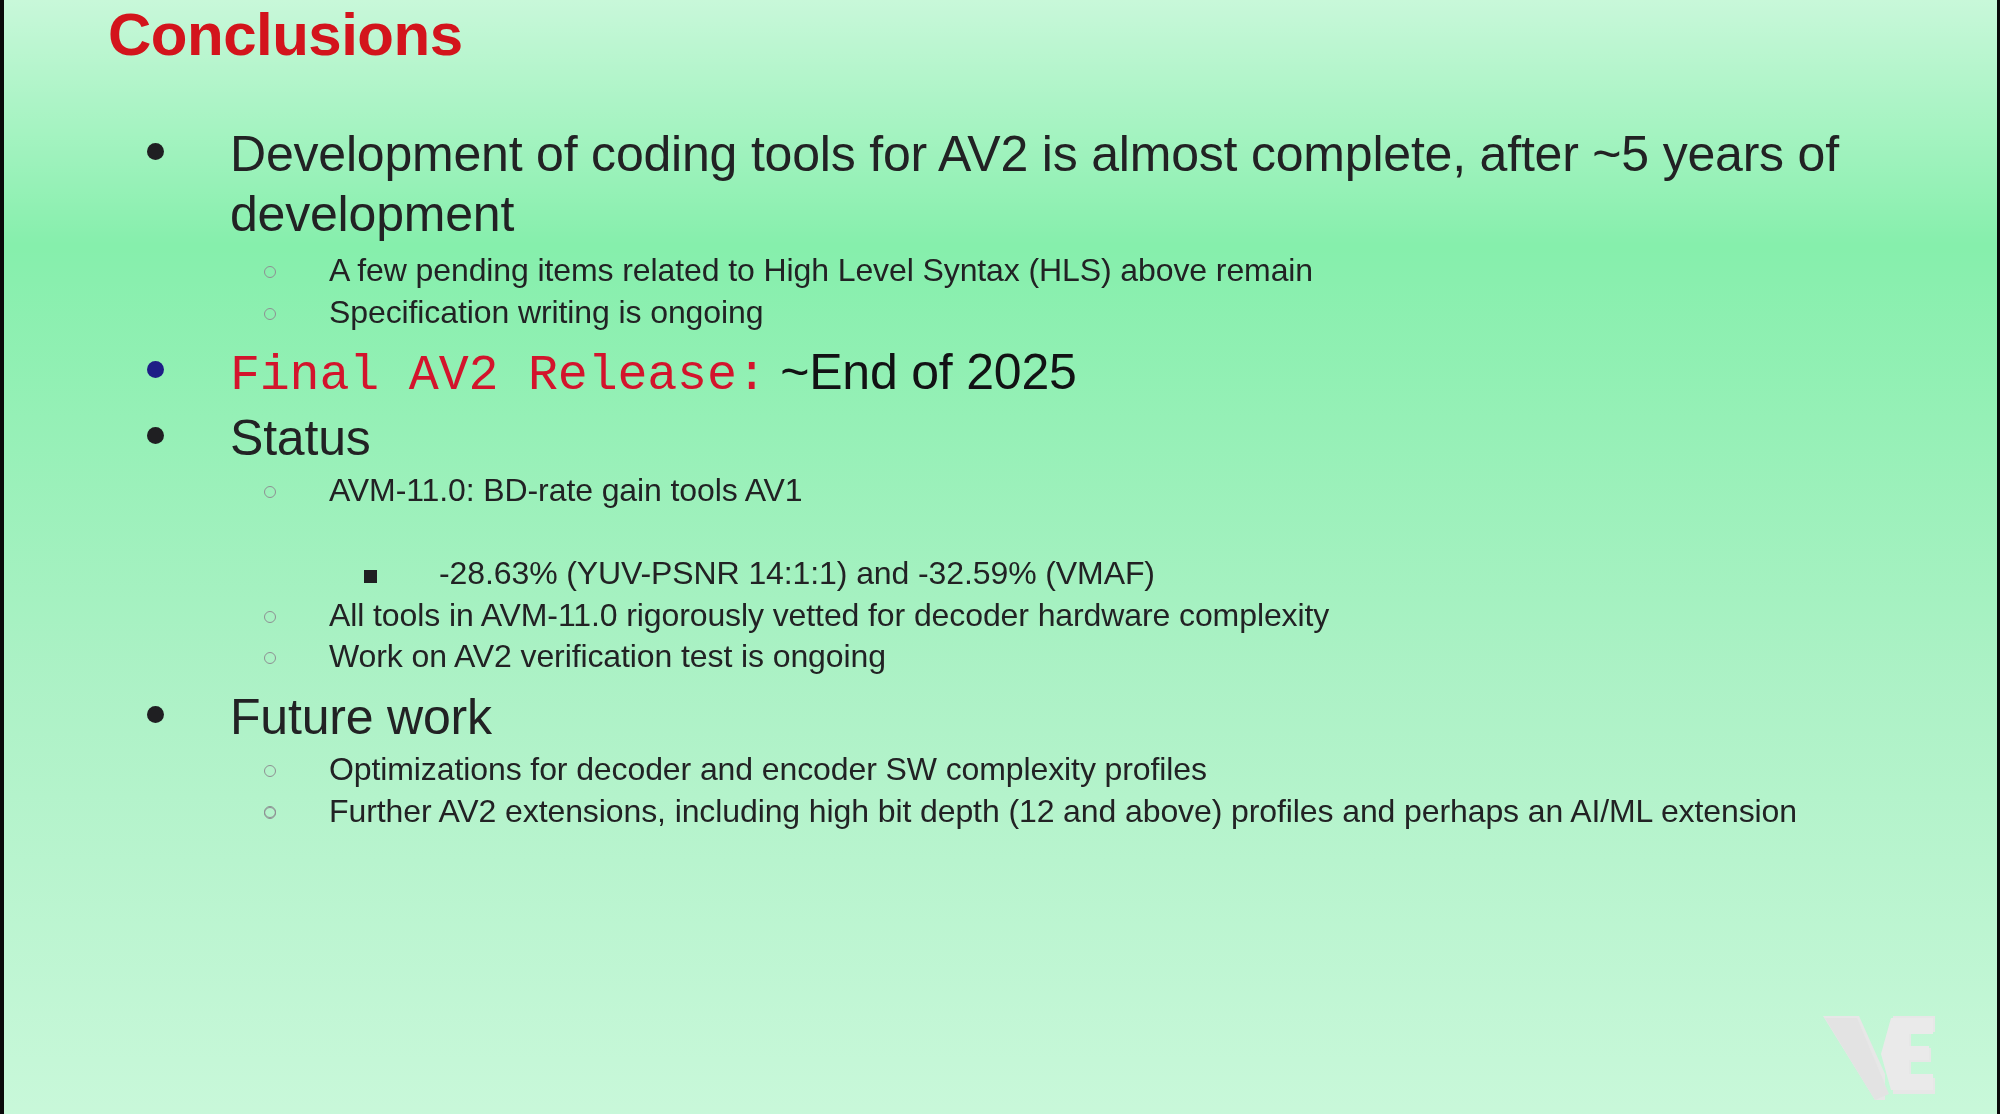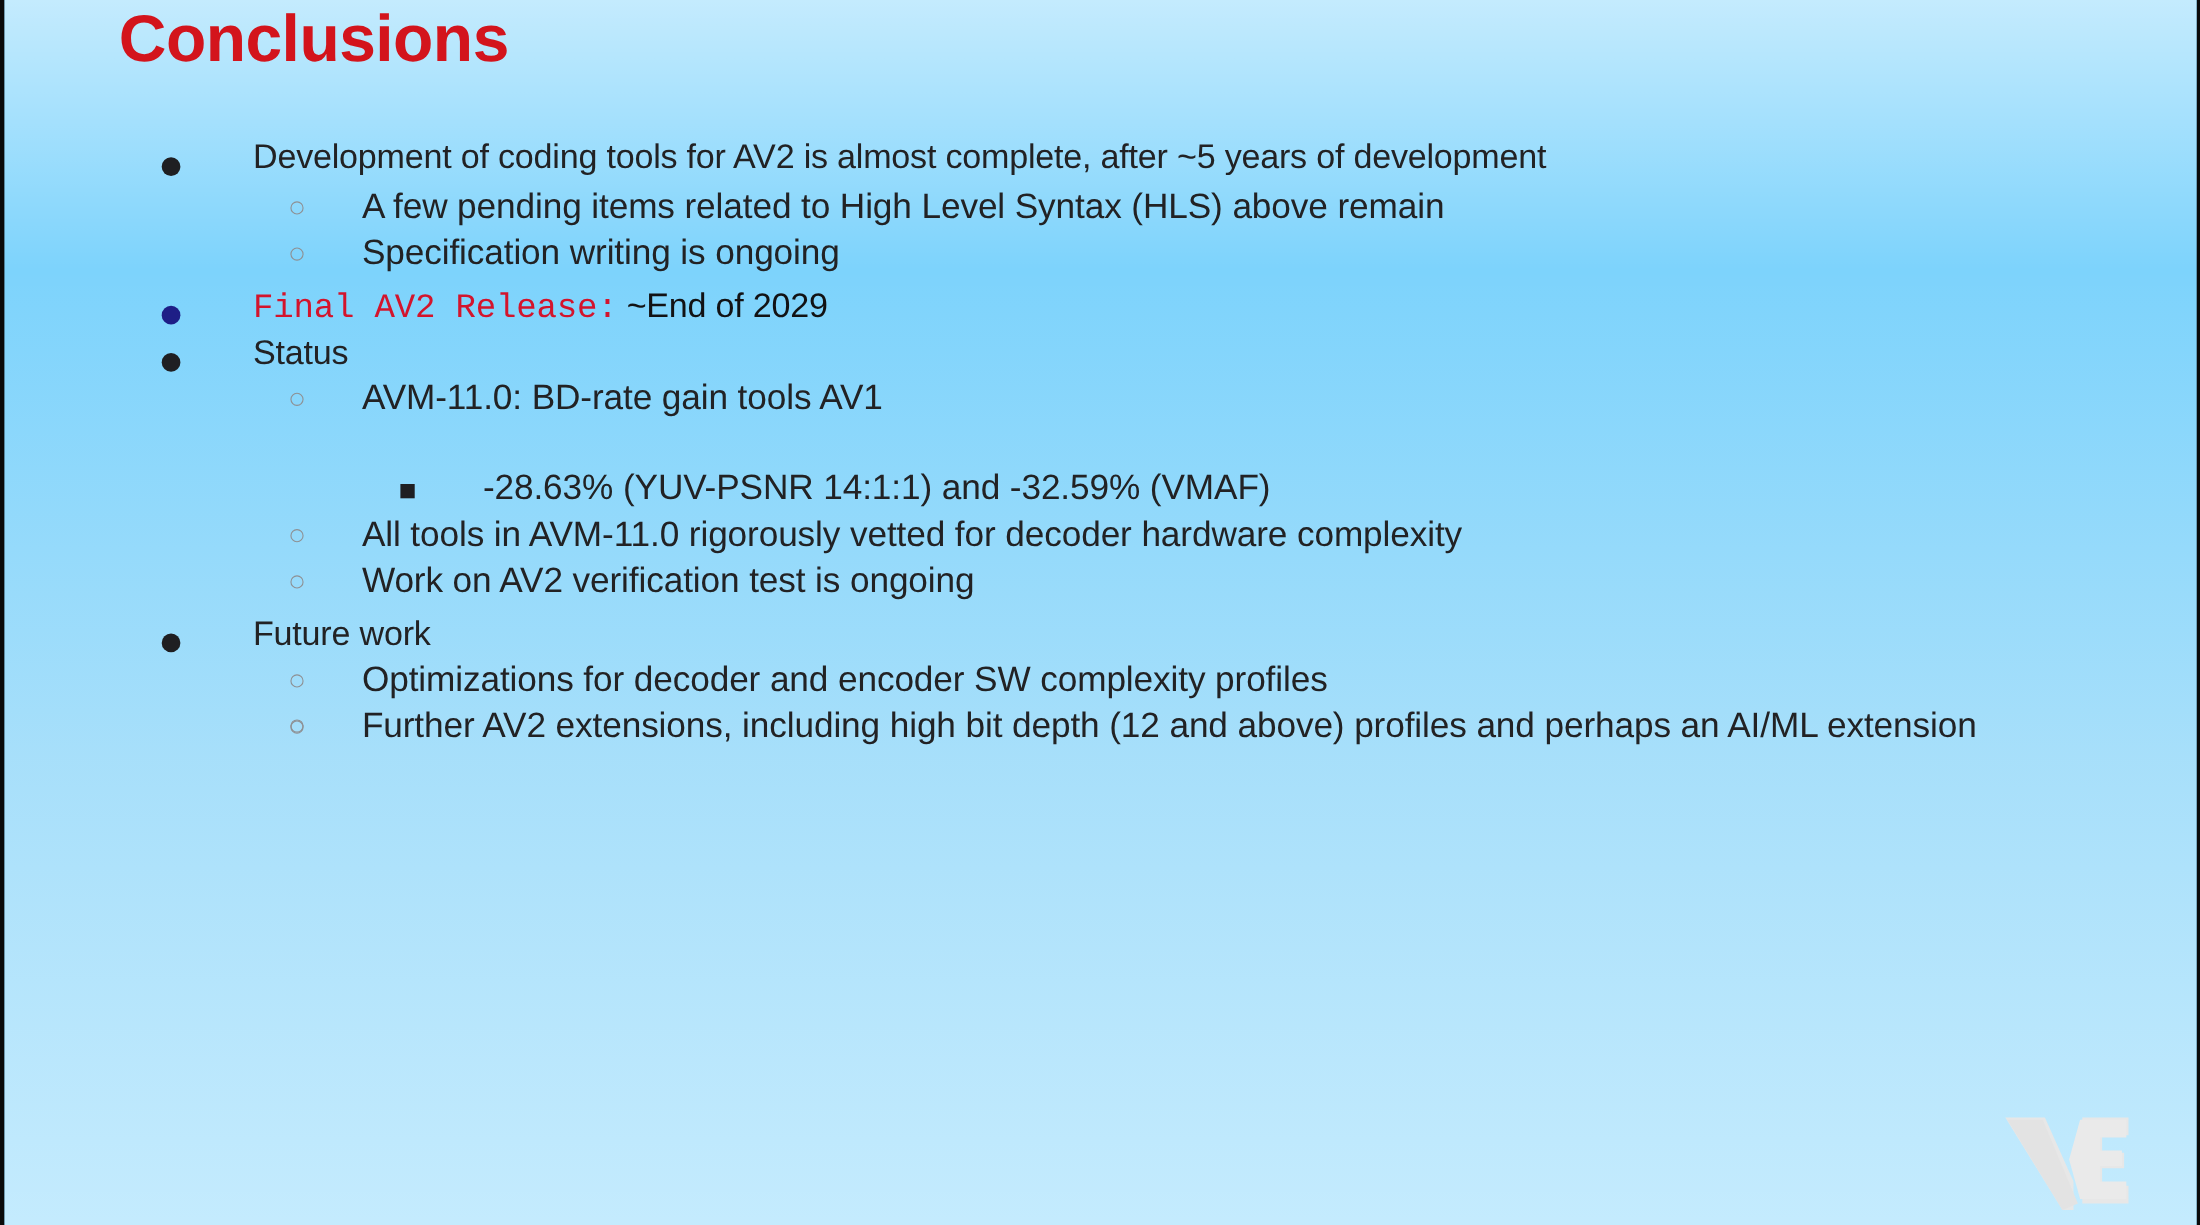--- a/index.html
+++ b/index.html
@@ -5,21 +5,21 @@
 <style>
   html, body {
     margin: 0;
     padding: 0;
     background: #000;
   }
   #slide {
     position: relative;
     width: 2000px;
     height: 1114px;
-    background: #7dd3fc;
+    background: #86efac;
     box-sizing: border-box;
     border-left: 4px solid #0a0a0a;
     border-right: 3px solid #0a0a0a;
     overflow: hidden;
     font-family: "Liberation Sans", sans-serif;
     color: #222224;
   }
   
   #slide::before {
     content: "";
@@ -68,21 +68,21 @@
     left: 143px;
     top: 19px;
     width: 17px;
     height: 17px;
     border-radius: 50%;
     background: #1f1f22;
   }
   .l1 .mark.navy { background: #1e1e86; }
   .l1 .txt {
     padding-left: 88px;
-    font-size: 31px;
+    font-size: 50px;
     line-height: 1.2;
     letter-spacing: -0.2px;
     max-width: 1760px;
   }
 
   
   .l2 {
     padding-left: 138px;
     margin-bottom: 1px;
   }
@@ -164,21 +164,21 @@
     </div>
 
     <div class="row l2">
       <span class="mark"></span>
       <span class="txt">Specification writing is ongoing</span>
     </div>
 
     <div class="row l1 gap-top">
       <span class="mark navy"></span>
       <span class="txt">
-        <span class="red">Final AV2 Release:</span><span class="black"> ~End of 2029</span>
+        <span class="red">Final AV2 Release:</span><span class="black"> ~End of 2025</span>
       </span>
     </div>
 
     <div class="row l1">
       <span class="mark"></span>
       <span class="txt">Status</span>
     </div>
 
     <div class="row l2">
       <span class="mark"></span>

